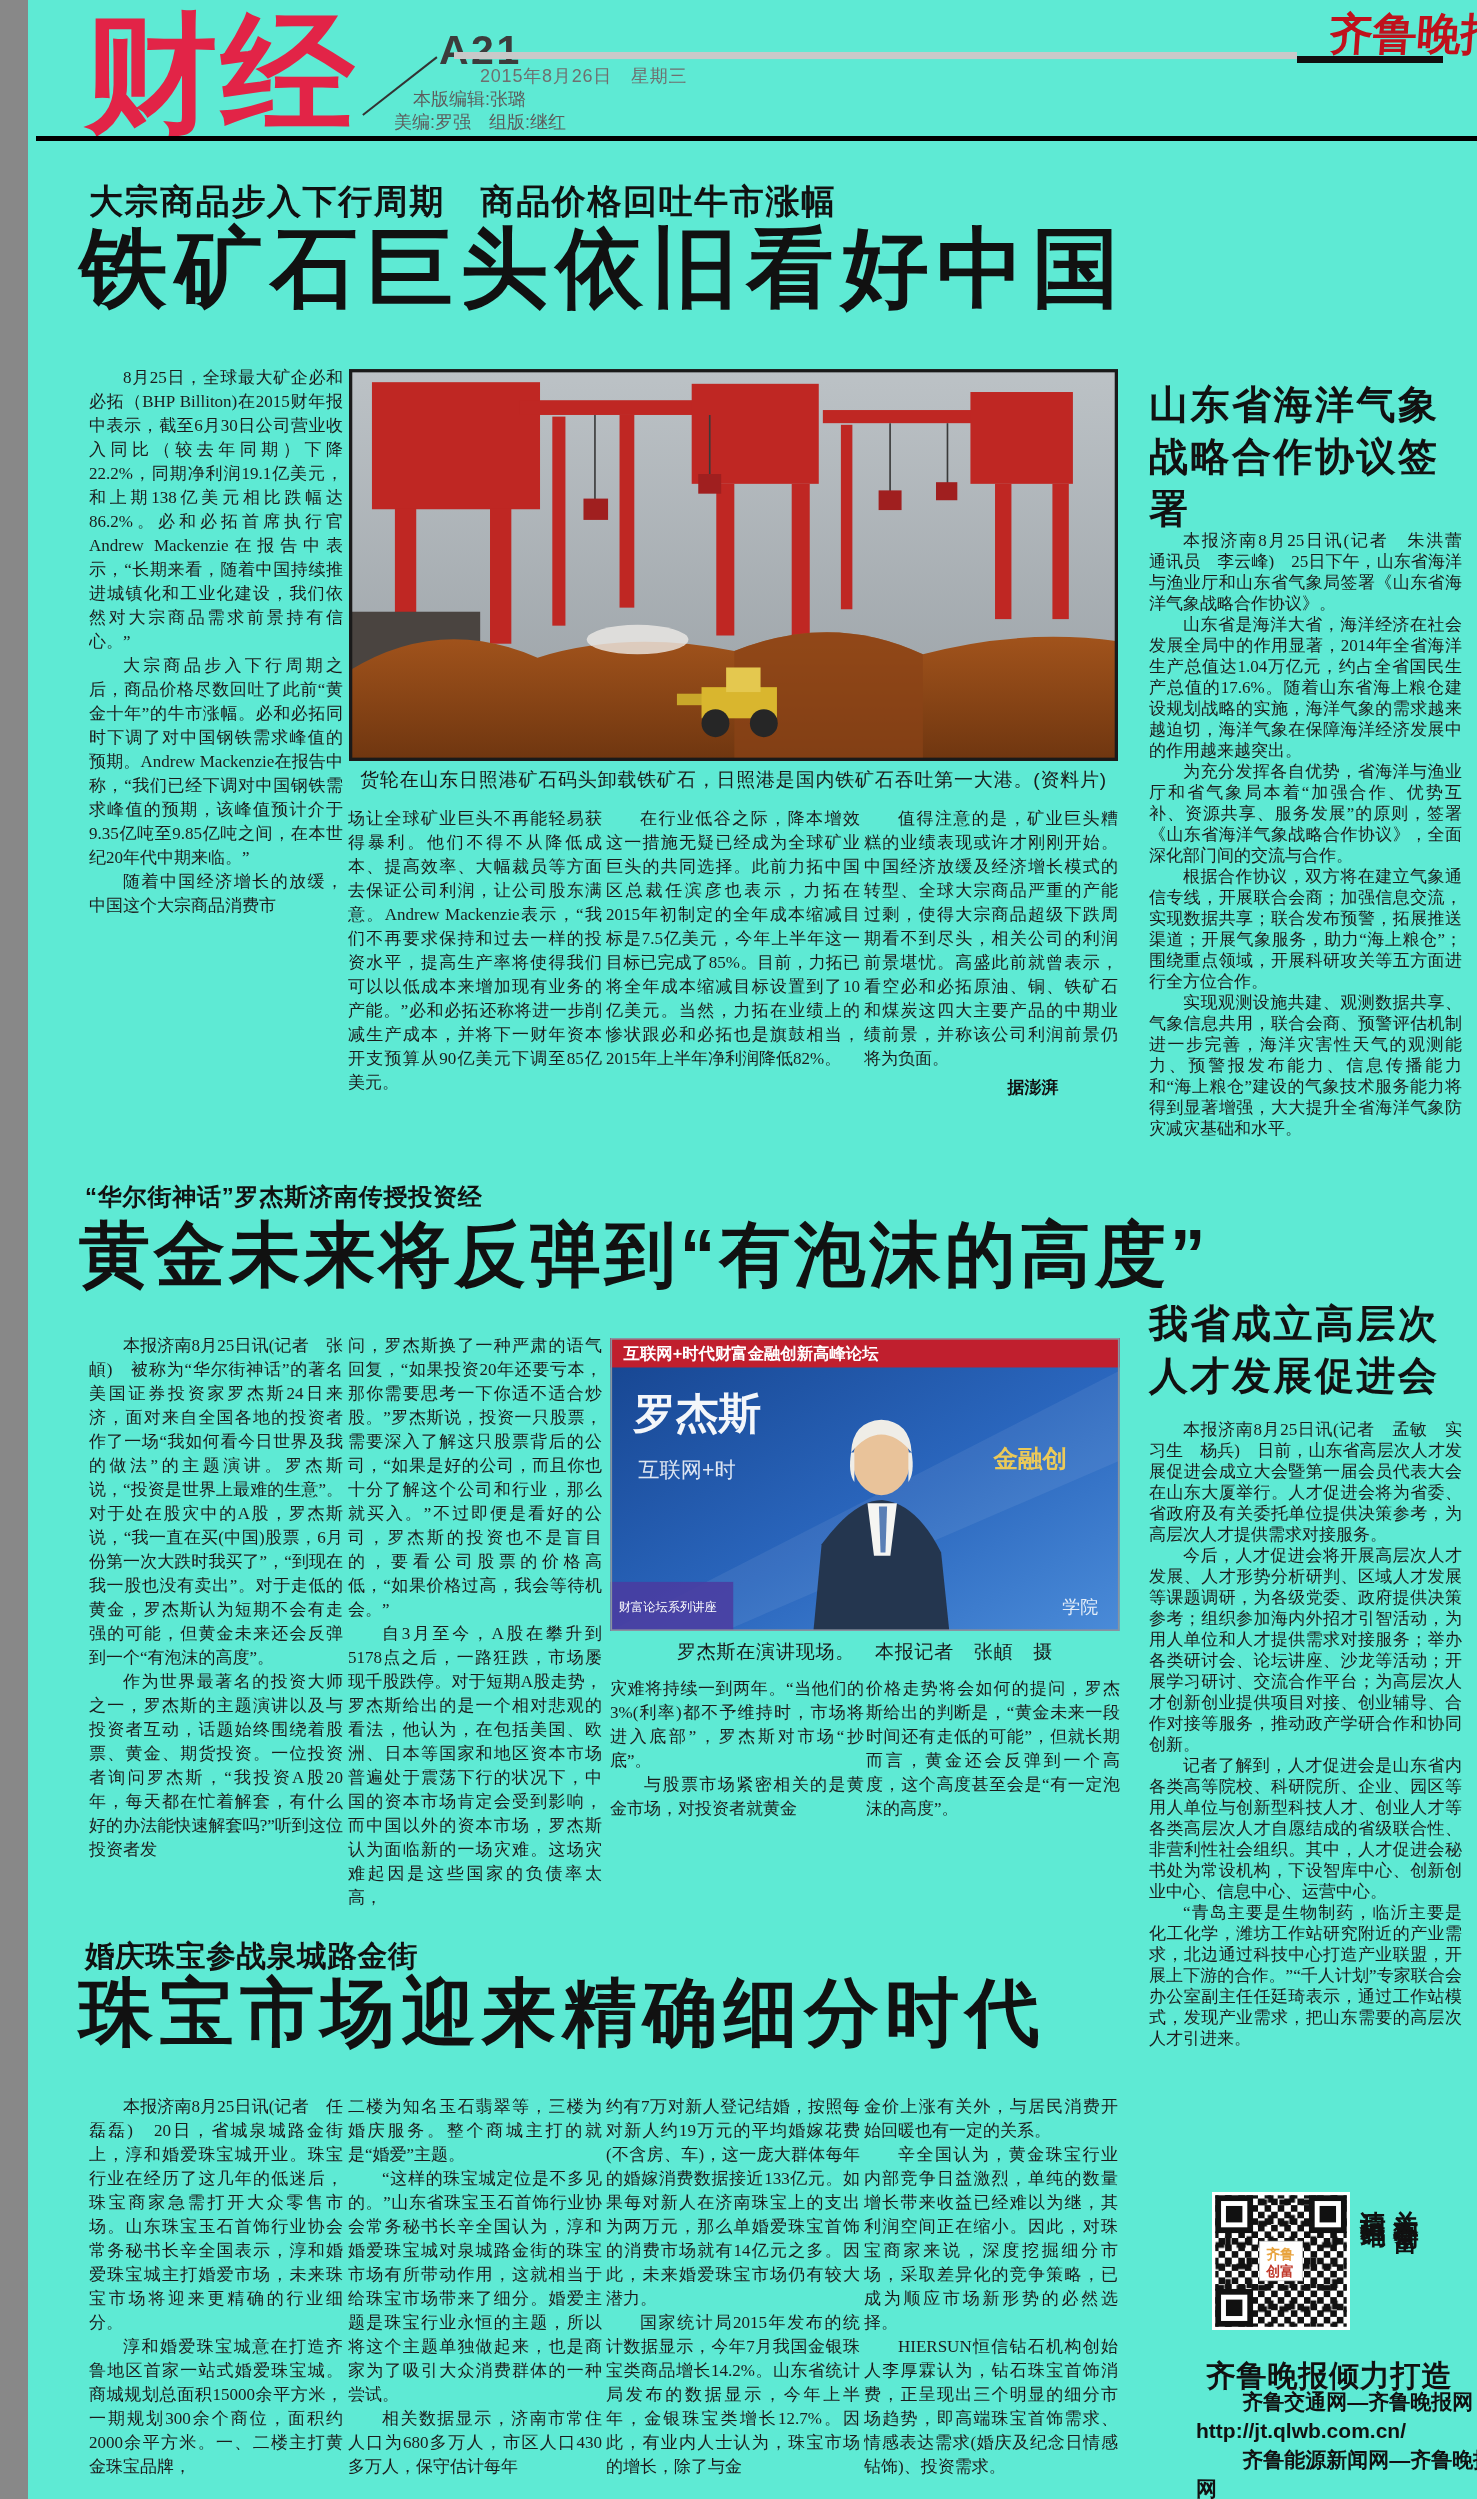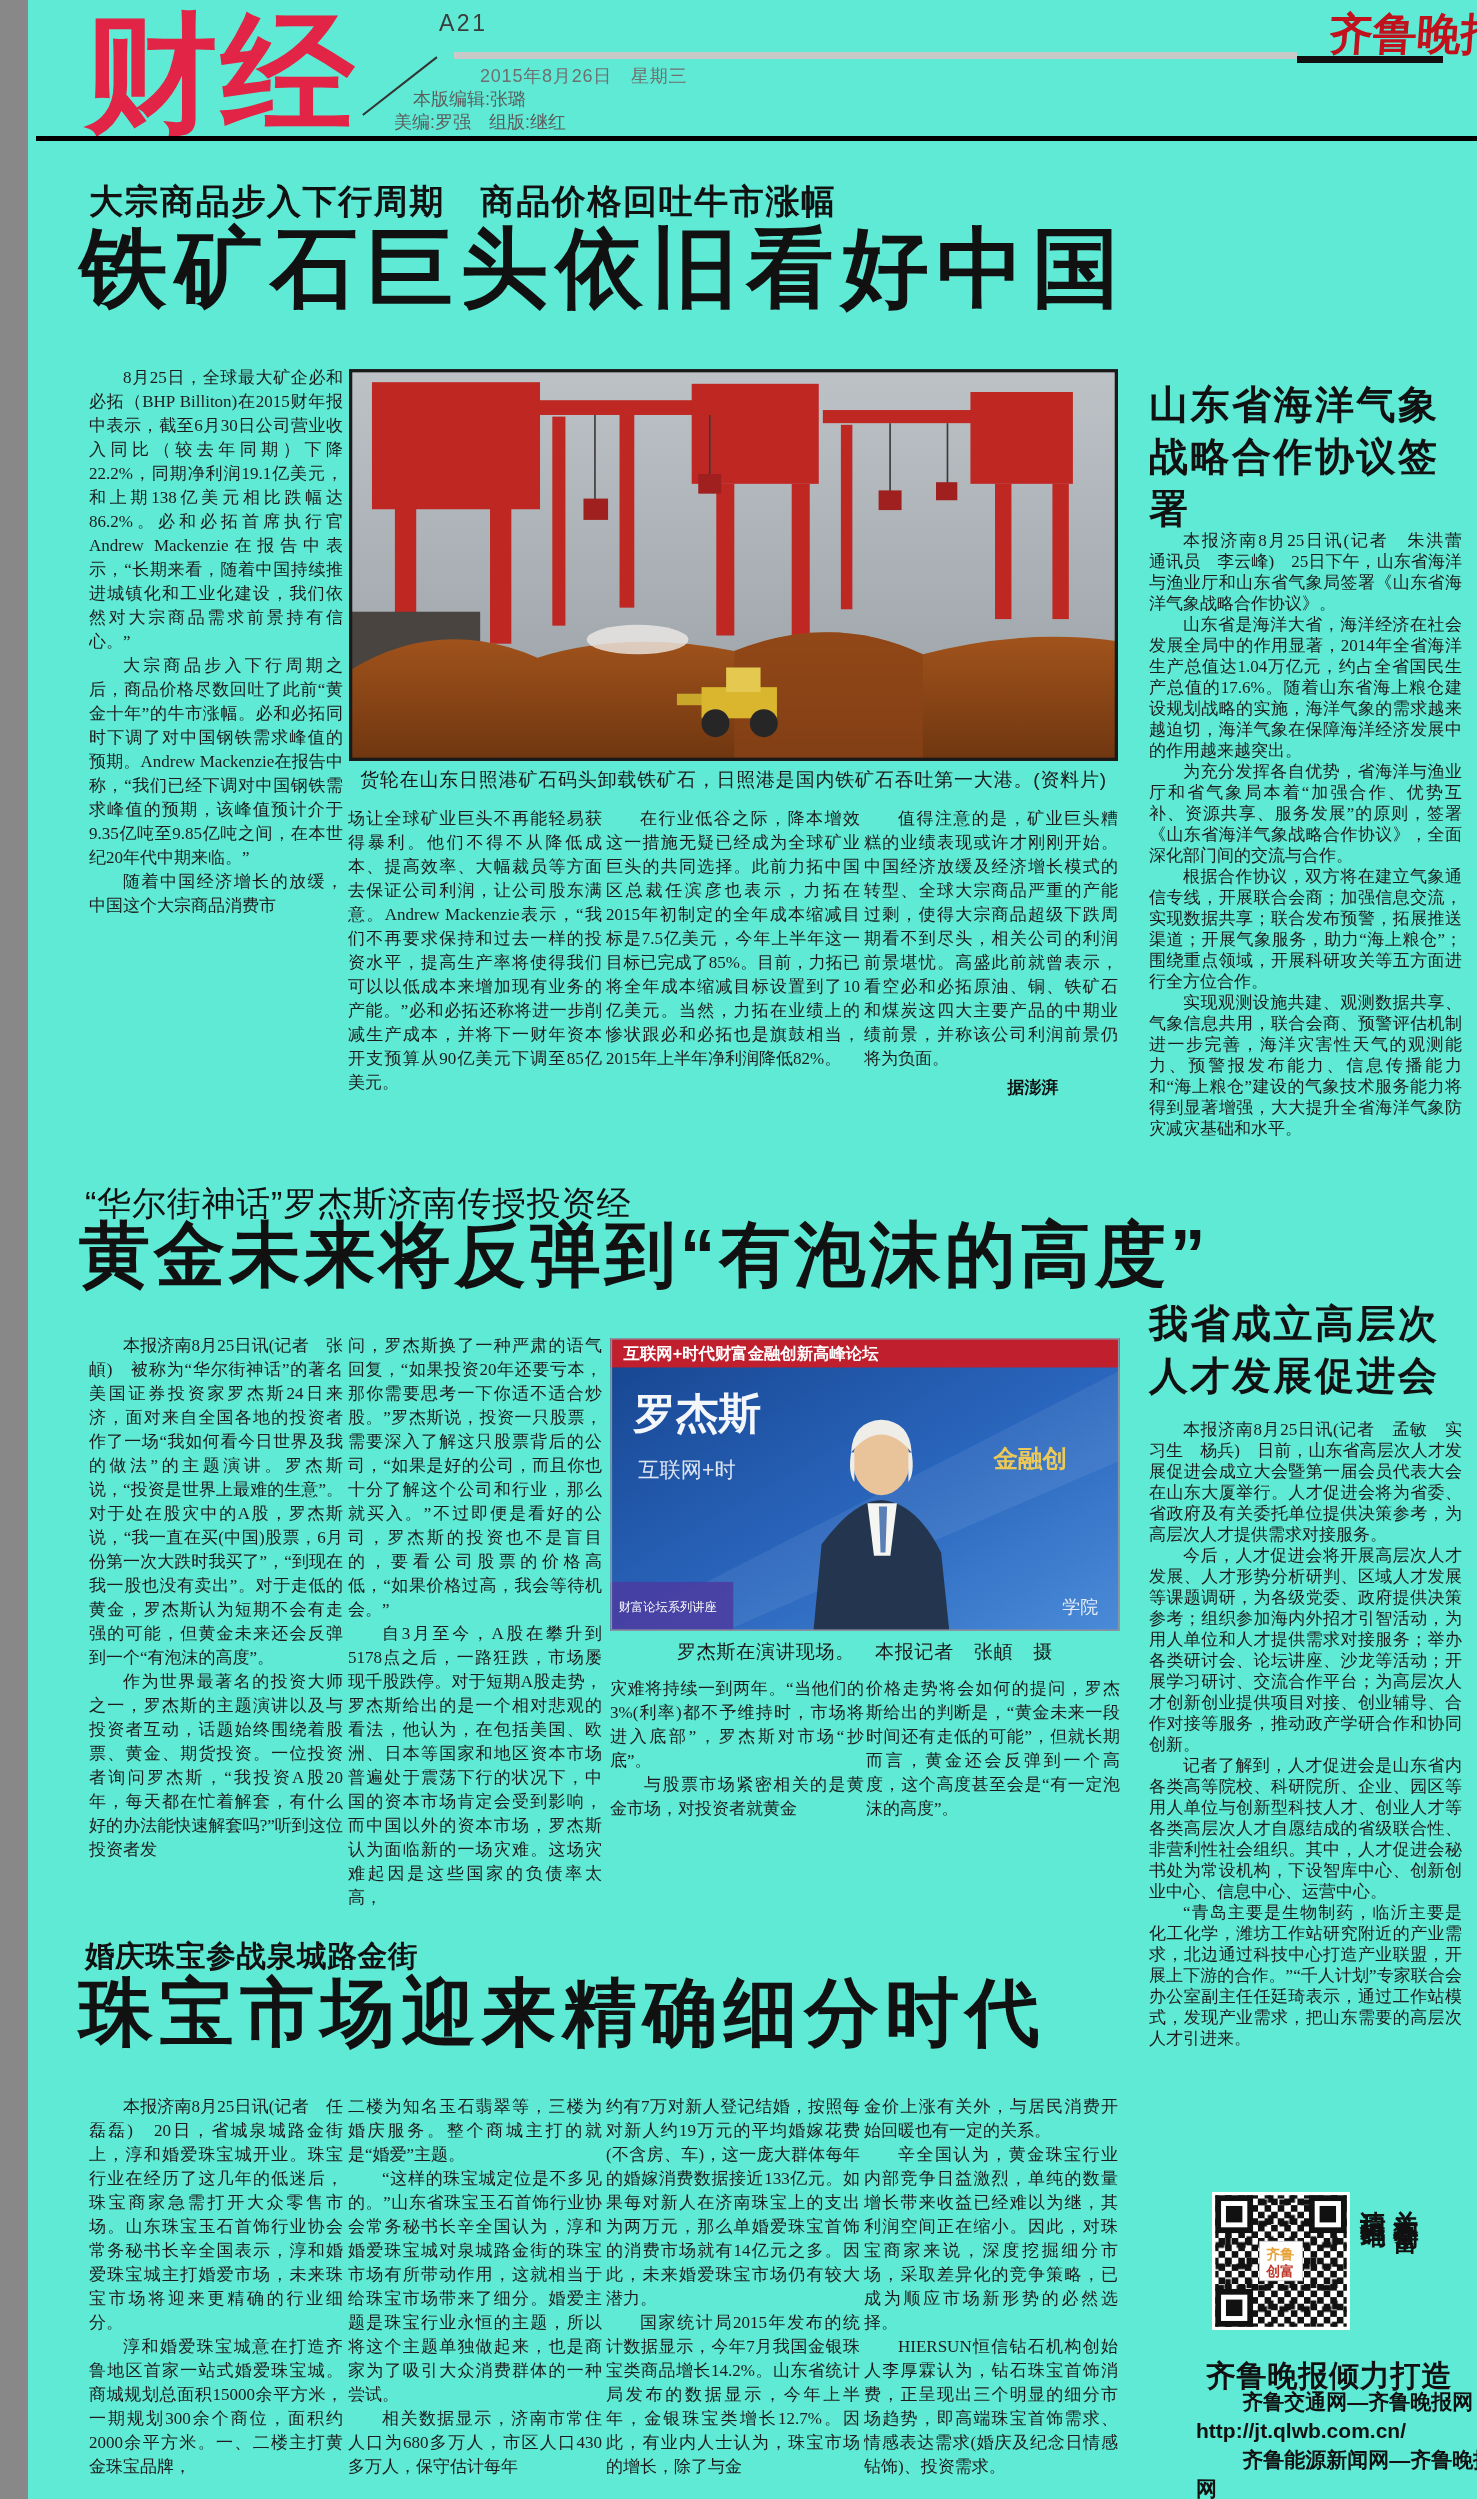--- a/index.html
+++ b/index.html
@@ -3,35 +3,35 @@
 <meta charset="utf-8">
 <style>
   html,body{margin:0;padding:0;background:#888;}
   #paper{position:relative;width:1478px;height:2500px;background:#5eead4;overflow:hidden;
          font-family:"Liberation Sans","DejaVu Sans",sans-serif;color:#111;margin-left:28px;}
   .abs{position:absolute;}
 
   
   .section-logo{left:57px;top:8.2px;font-size:133px;font-weight:900;color:#e22447;
                 letter-spacing:3.3px;line-height:131px;transform:scaleY(.97);}
-  .page-no{left:411px;top:10px;font-size:23px;letter-spacing:2.5px;color:#3c3c3c;font-weight:400;}
+  .page-no{left:411px;top:27px;font-size:41px;letter-spacing:2.5px;color:#3c3c3c;font-weight:700;}
   .grey-bar{left:426px;top:52px;width:843px;height:6.6px;background:#c9c9c9;}
   .black-seg{left:1269px;top:56px;width:146px;height:6.6px;background:#101010;}
   .slash{left:408px;top:57px;width:1.6px;height:94px;background:#333;transform:rotate(52deg);transform-origin:top center;}
   .date-line{left:452px;top:64px;font-size:18px;color:#6f6f6f;letter-spacing:0.8px;}
   .ed1{left:385px;top:87px;font-size:18px;color:#5d5d5d;}
   .ed2{left:366px;top:110px;font-size:18px;color:#5d5d5d;}
   .masthead{left:1301px;top:4.9px;font-size:44px;font-weight:700;color:#c0111c;
             font-family:"Liberation Serif","DejaVu Serif",serif;transform:skewX(-4deg);}
   .top-rule{left:8.2px;top:136px;width:1461px;height:4.9px;background:#000;}
 
   
   .kicker1{left:61px;top:179px;font-size:34px;font-weight:700;letter-spacing:1.6px;}
   .hl1{left:52px;top:211px;font-size:87px;font-weight:900;letter-spacing:8.2px;line-height:1.3;}
-  .kicker2{left:57px;top:1181px;font-size:34px;font-weight:400;letter-spacing:0.8px;}
+  .kicker2{left:57px;top:1181px;font-size:24px;font-weight:700;letter-spacing:0.8px;}
   .hl2{left:51px;top:1211px;font-size:71px;font-weight:900;letter-spacing:4.1px;line-height:1.25;}
   .kicker3{left:57px;top:1937px;font-size:29.5px;font-weight:600;letter-spacing:0.8px;}
   .hl3{left:51px;top:1967px;font-size:74px;font-weight:900;letter-spacing:6.6px;line-height:1.25;}
 
   
   .btxt{font-family:"Liberation Serif","DejaVu Serif",serif;font-size:17px;line-height:24px;
         text-align:justify;color:#1c1c1c;overflow:hidden;}
   .btxt p{margin:0;text-indent:2em;}
   .cont p:first-child{text-indent:0;}
   .source{font-family:"Liberation Sans","DejaVu Sans",sans-serif;font-weight:700;font-size:17px;

